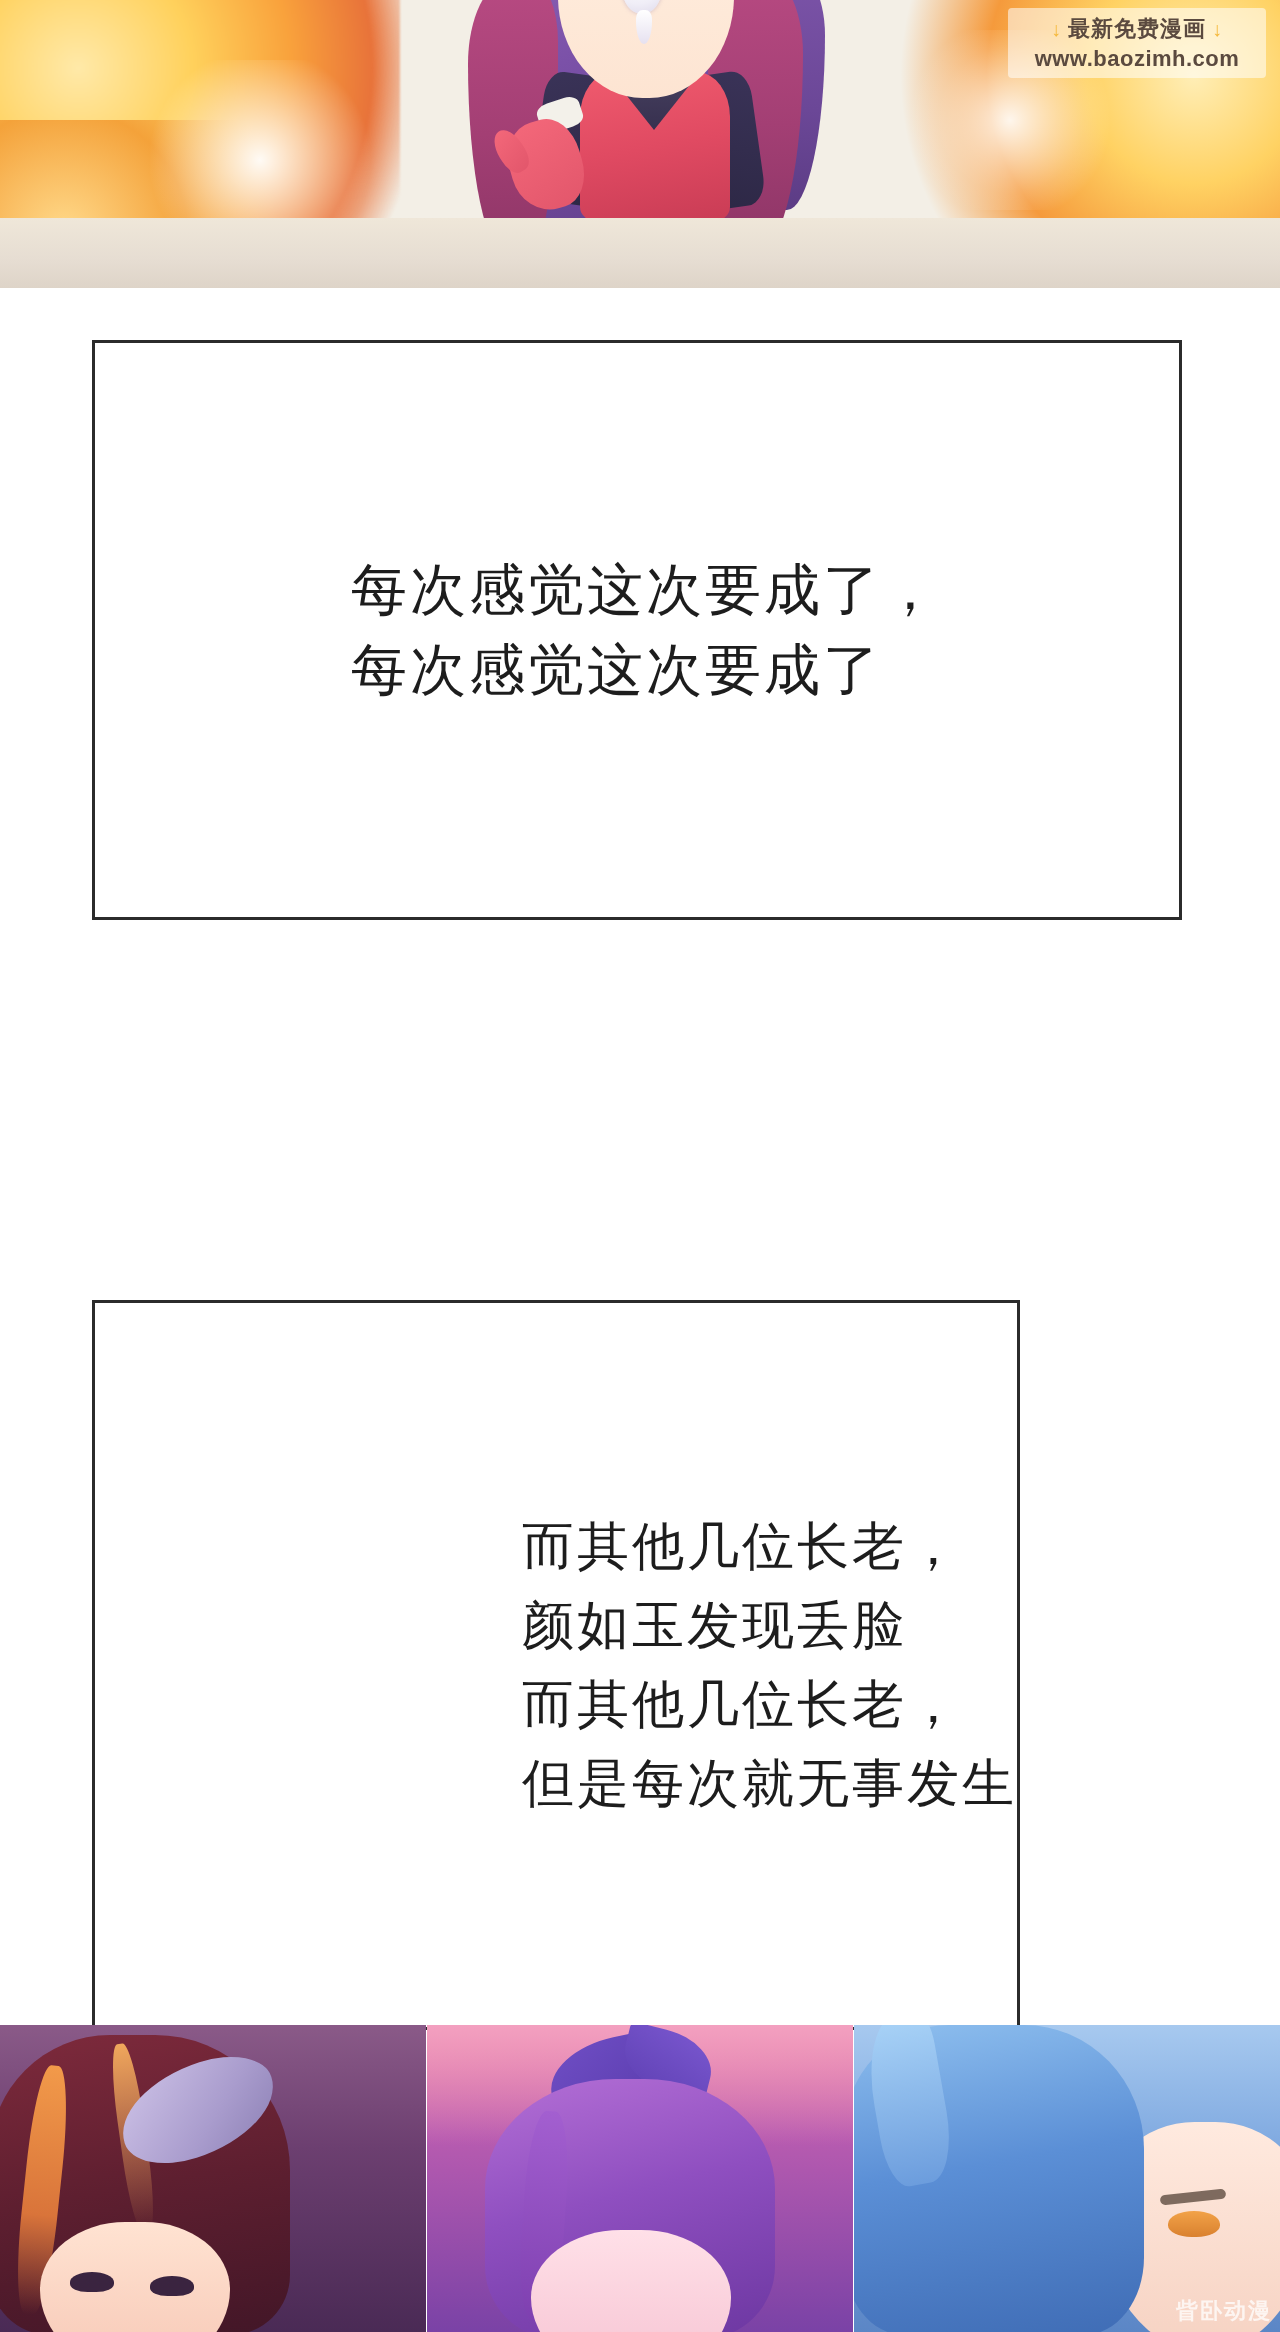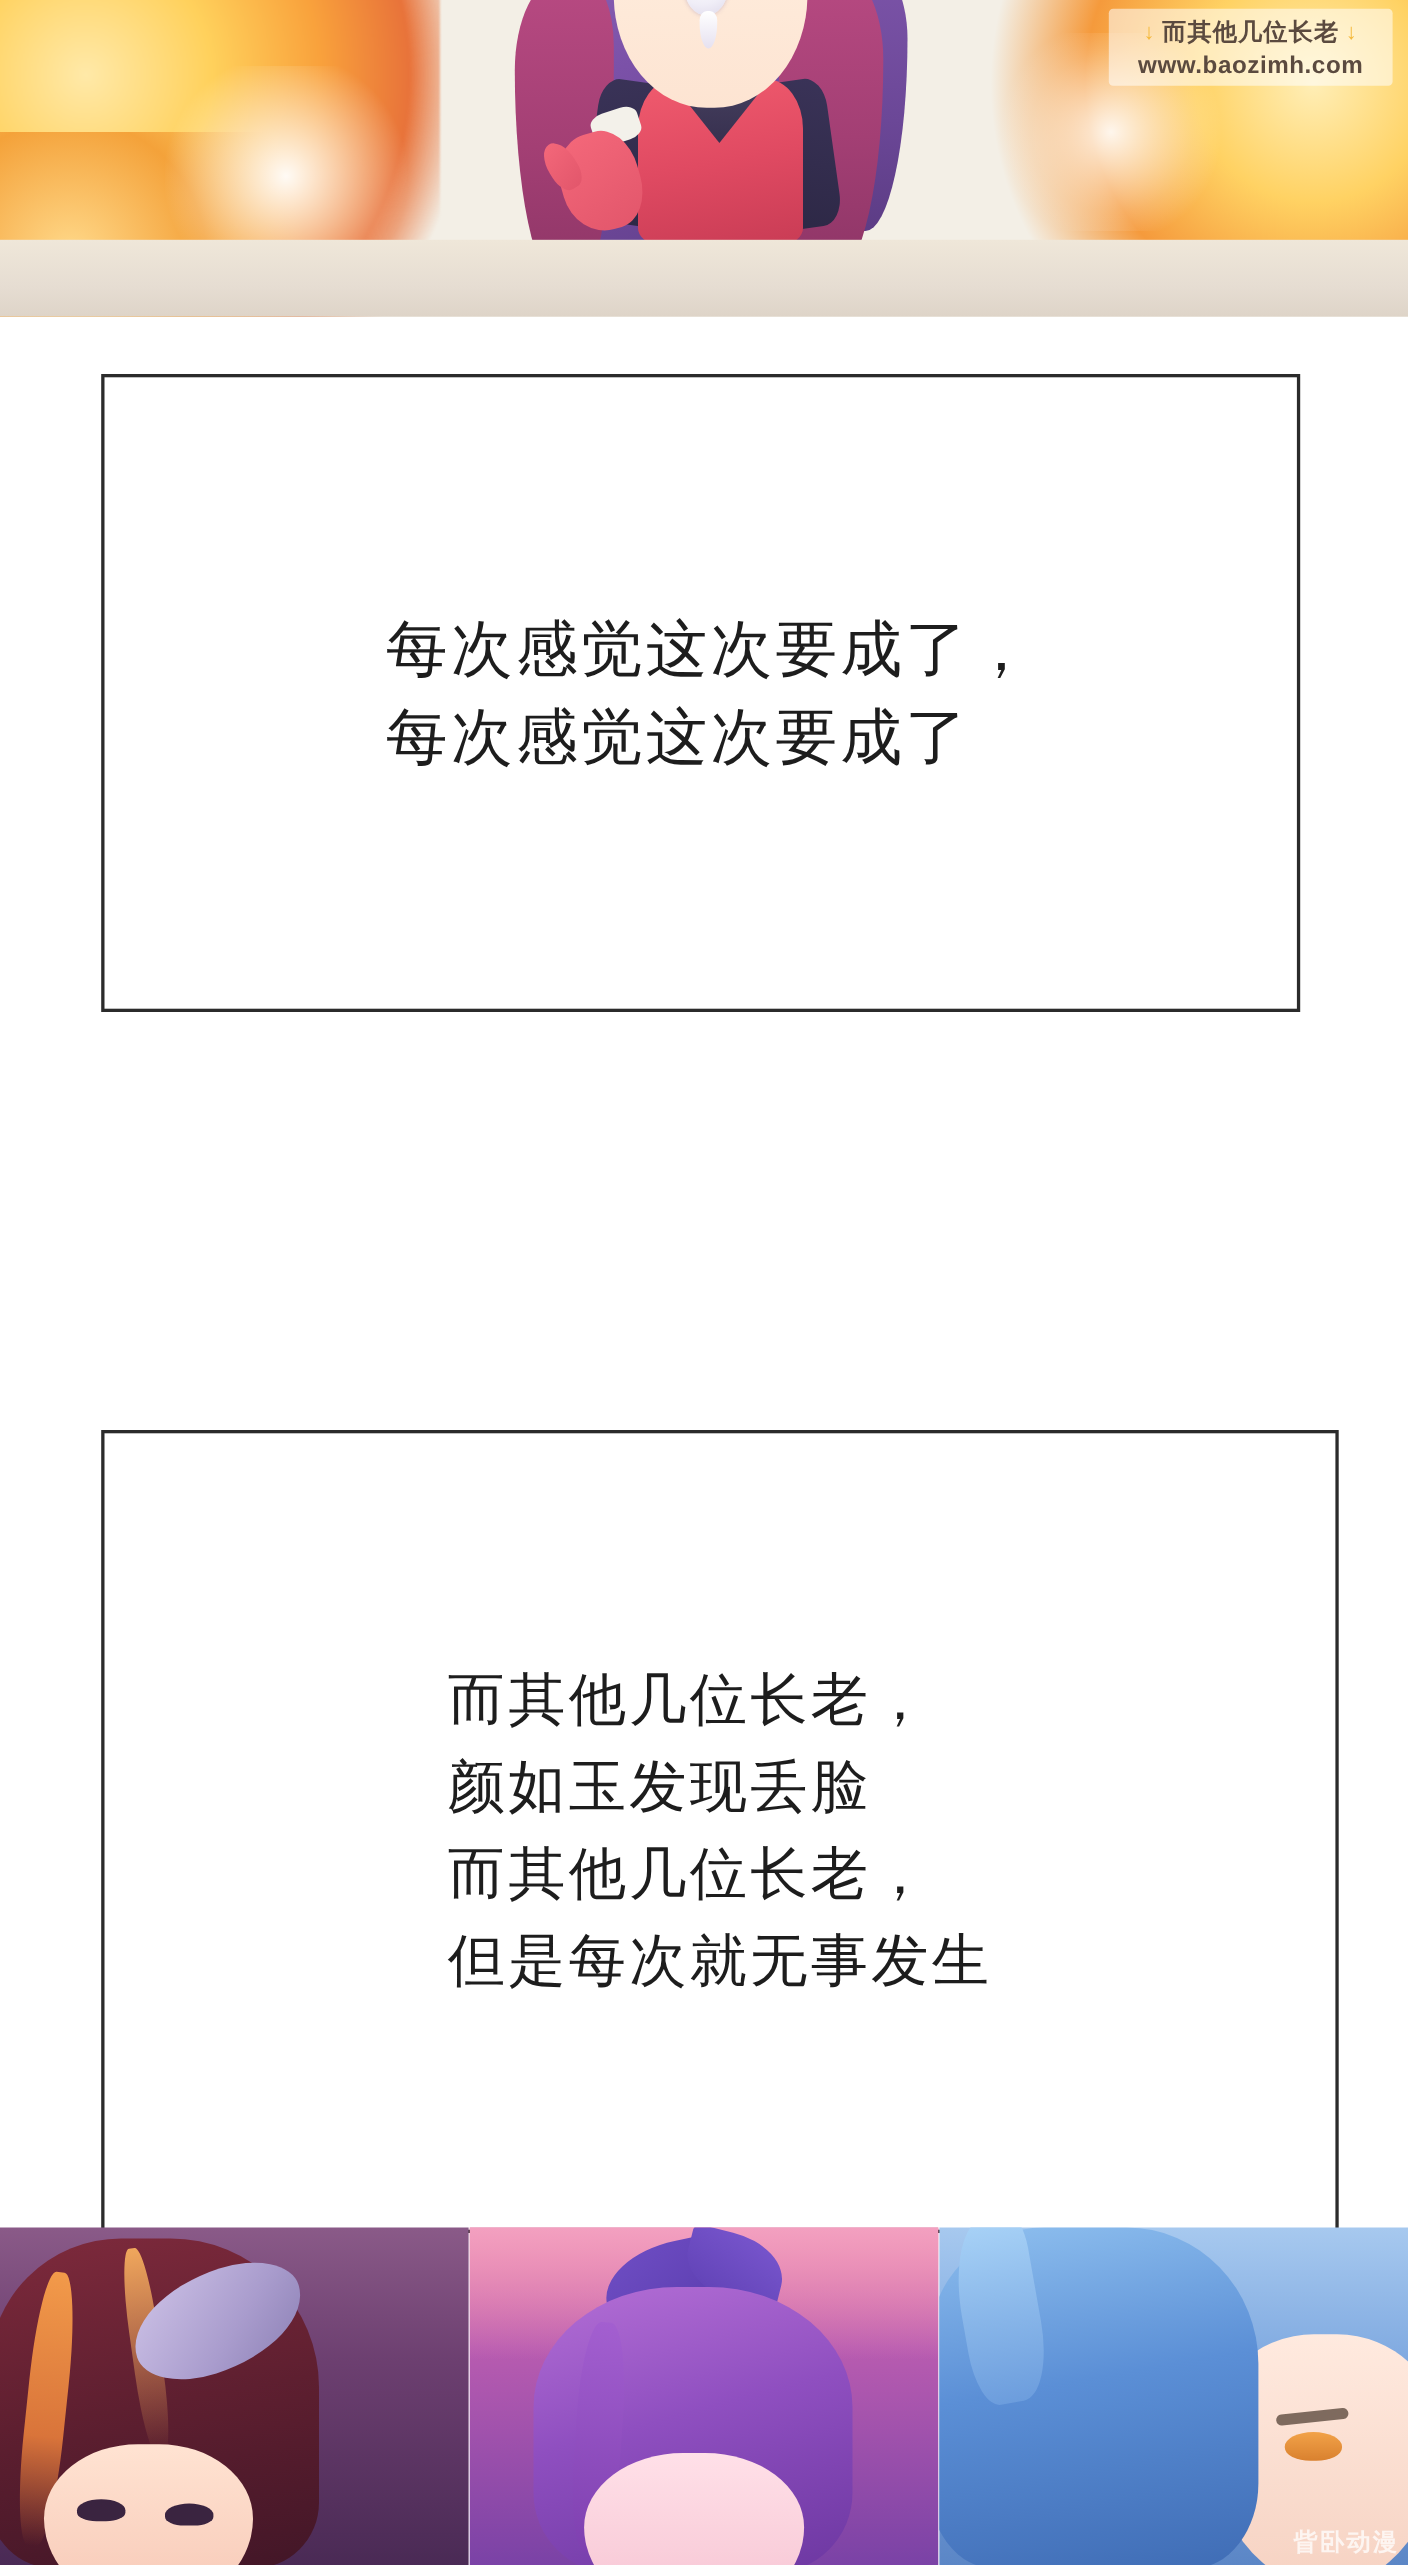--- a/index.html
+++ b/index.html
@@ -190,21 +190,21 @@
     flex-direction: column;
     align-items: center;
     justify-content: center;
   }
   .bubble-1 {
     left: 92px; top: 340px;
     width: 1090px; height: 580px;
   }
   .bubble-2 {
     left: 92px; top: 1300px;
-    width: 1125px; height: 730px;
+    width: 928px; height: 730px; align-items: flex-end;
   }
   .bubble p {
     margin: 0;
     font-family: "Liberation Sans", sans-serif;
     color: #1d1d1d;
     letter-spacing: 3px;
   }
   .bubble-1 .ln {
     font-size: 56px;
     line-height: 1.42;
@@ -394,21 +394,21 @@
       <div class="sleeve-white"></div>
       <div class="hand"></div>
       <div class="finger"></div>
     </div>
 
     <div class="bottom-band"></div>
 
     <div class="watermark">
       <div class="wm-line1">
         <span class="wm-arrow">↓</span>
-        <span>而其他几位长老</span>
+        <span>最新免费漫画</span>
         <span class="wm-arrow">↓</span>
       </div>
       <div class="wm-line2">www.baozimh.com</div>
     </div>
   </div>
 
   <div class="bubble bubble-1">
     <div class="txtwrap">
       <p class="ln">每次感觉这次要成了，</p>
       <p class="ln">每次感觉这次要成了</p>

